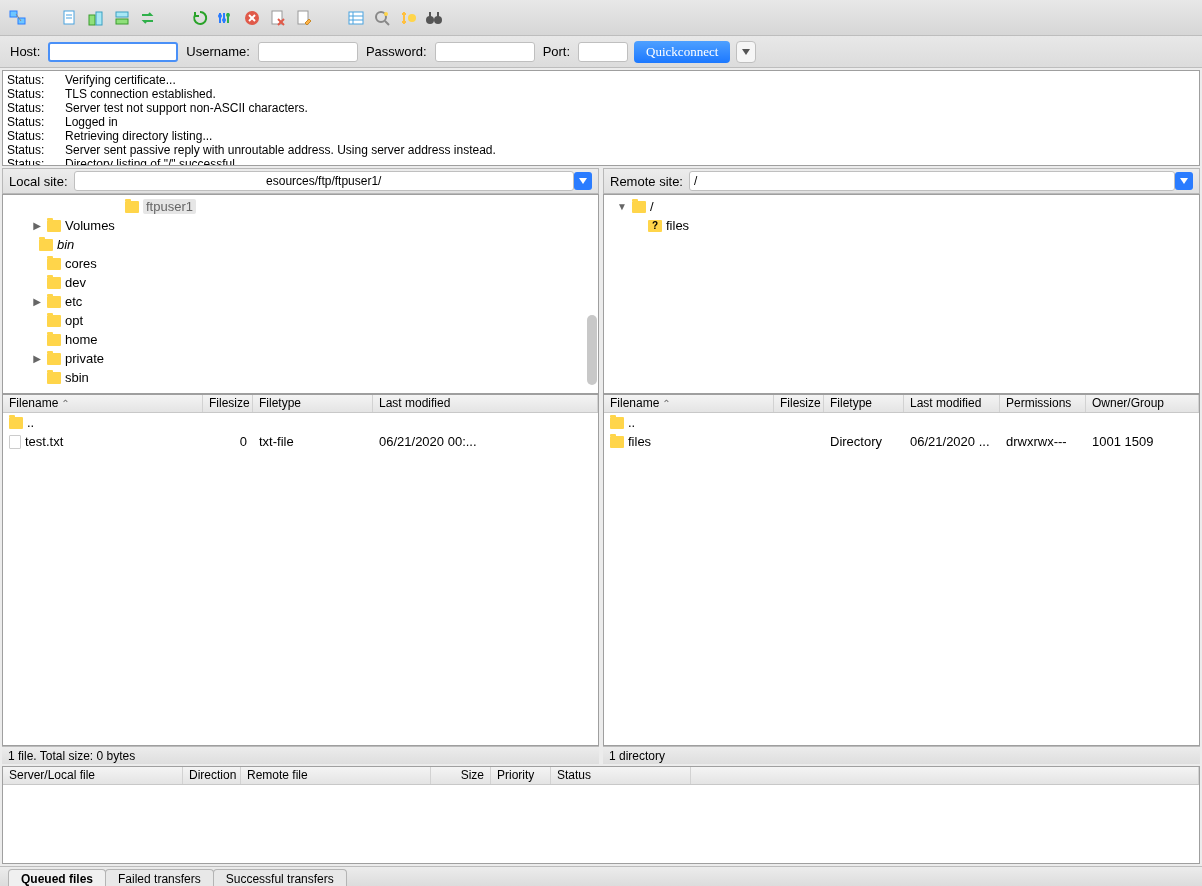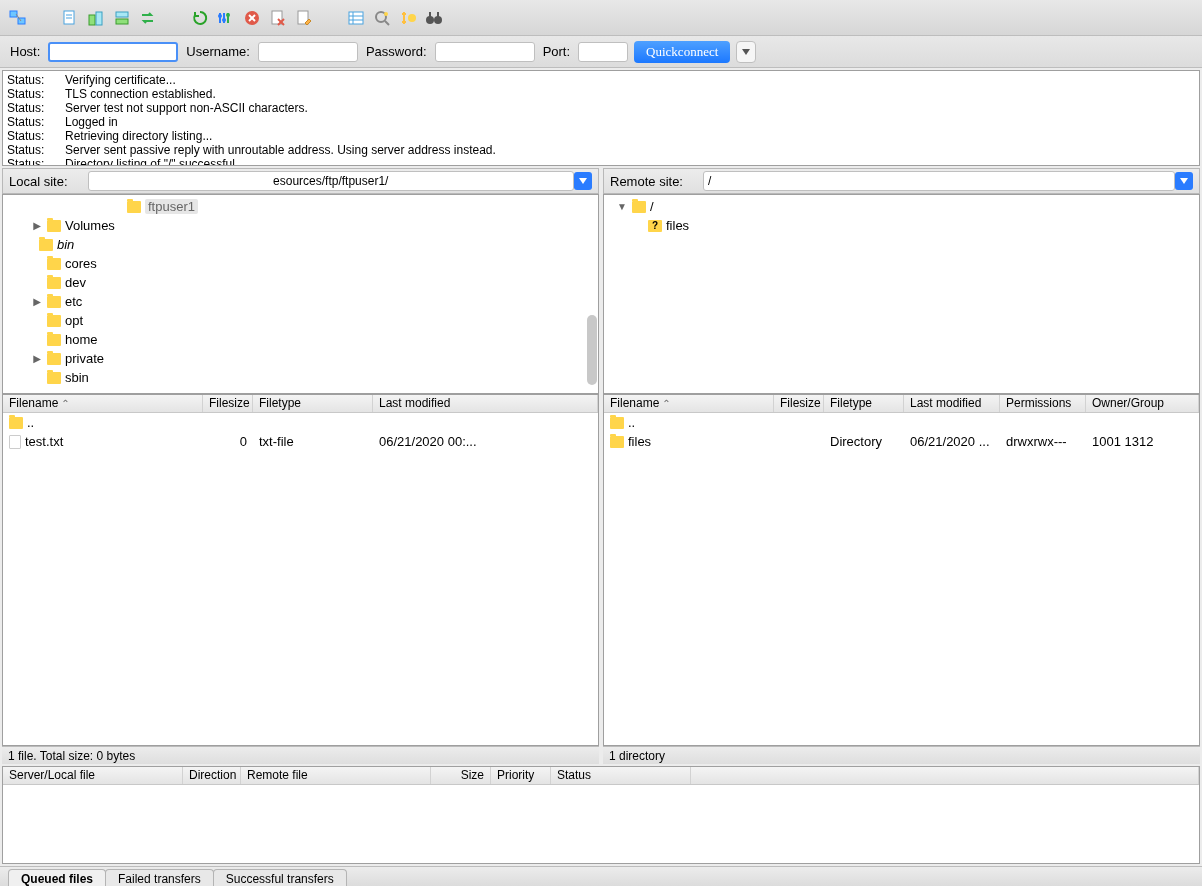--- a/index.html
+++ b/index.html
@@ -87,21 +87,21 @@
   min-height: 0;
   padding: 0 2px;
   gap: 4px;
 }
 .pane {
   display: flex; flex-direction: column;
   width: 50%;
   min-height: 0;
 }
 .site-row {
-  display: flex; align-items: center; gap: 20px;
+  display: flex; align-items: center; gap: 6px;
   background: linear-gradient(#ececec,#e0e0e0);
   border: 1px solid #b8b8b8;
   height: 26px;
   padding: 0 6px;
   font-size: 13px;
 }
 .site-input {
   flex: 1; height: 20px;
   border: 1px solid #bfbfbf;
   border-radius: 3px;
@@ -377,21 +377,21 @@
         <input class="site-input" style="text-align: center;" value="esources/ftp/ftpuser1/">
         <span class="site-dd">
             <svg width="8" height="6">
               <path d="M0 0 L8 0 L4 6 Z" fill="#fff"></path>
             </svg>
           </span>
       </div>
     </div>
     <div class="tree-box" id="local-tree" style="position:relative">
       <div class="scroll-thumb"></div>
-    <div class="tree-row" style="padding-left: 108px;">
+    <div class="tree-row" style="padding-left: 66px; margin-left: 40px;">
           <span class="tree-caret"></span>
           <span class="folder-icon"></span>
           <span><span class="sel">ftpuser1</span></span>
         </div>
         <div class="tree-row" style="padding-left: 28px;">
           <span class="tree-caret">▶</span>
           <span class="folder-icon"></span>
           <span>Volumes</span>
         </div>
         <div class="tree-row" style="padding-left: 20px; font-style: italic;">
@@ -513,21 +513,21 @@
           </div>
           <div class="list-row">
             <div class="cell" style="width:170px;display:flex;align-items:center;gap:4px">
               <span class="folder-icon"></span>
               <span>files</span>
             </div>
             <div class="cell" style="width:50px;text-align:right"></div>
             <div class="cell" style="width:80px">Directory</div>
             <div class="cell" style="width:96px">06/21/2020 ...</div>
             <div class="cell" style="width:86px">drwxrwx---</div>
-            <div class="cell" style="flex:1">1001 1312</div>
+            <div class="cell" style="flex:1">1001 1509</div>
           </div>
         </div>
     </div>
     <div class="status-strip">1 directory</div>
   </div>
 </div>
 
 <div class="queue-panel">
   <div class="list-header">
     <div class="col" style="width:180px">Server/Local file</div>

